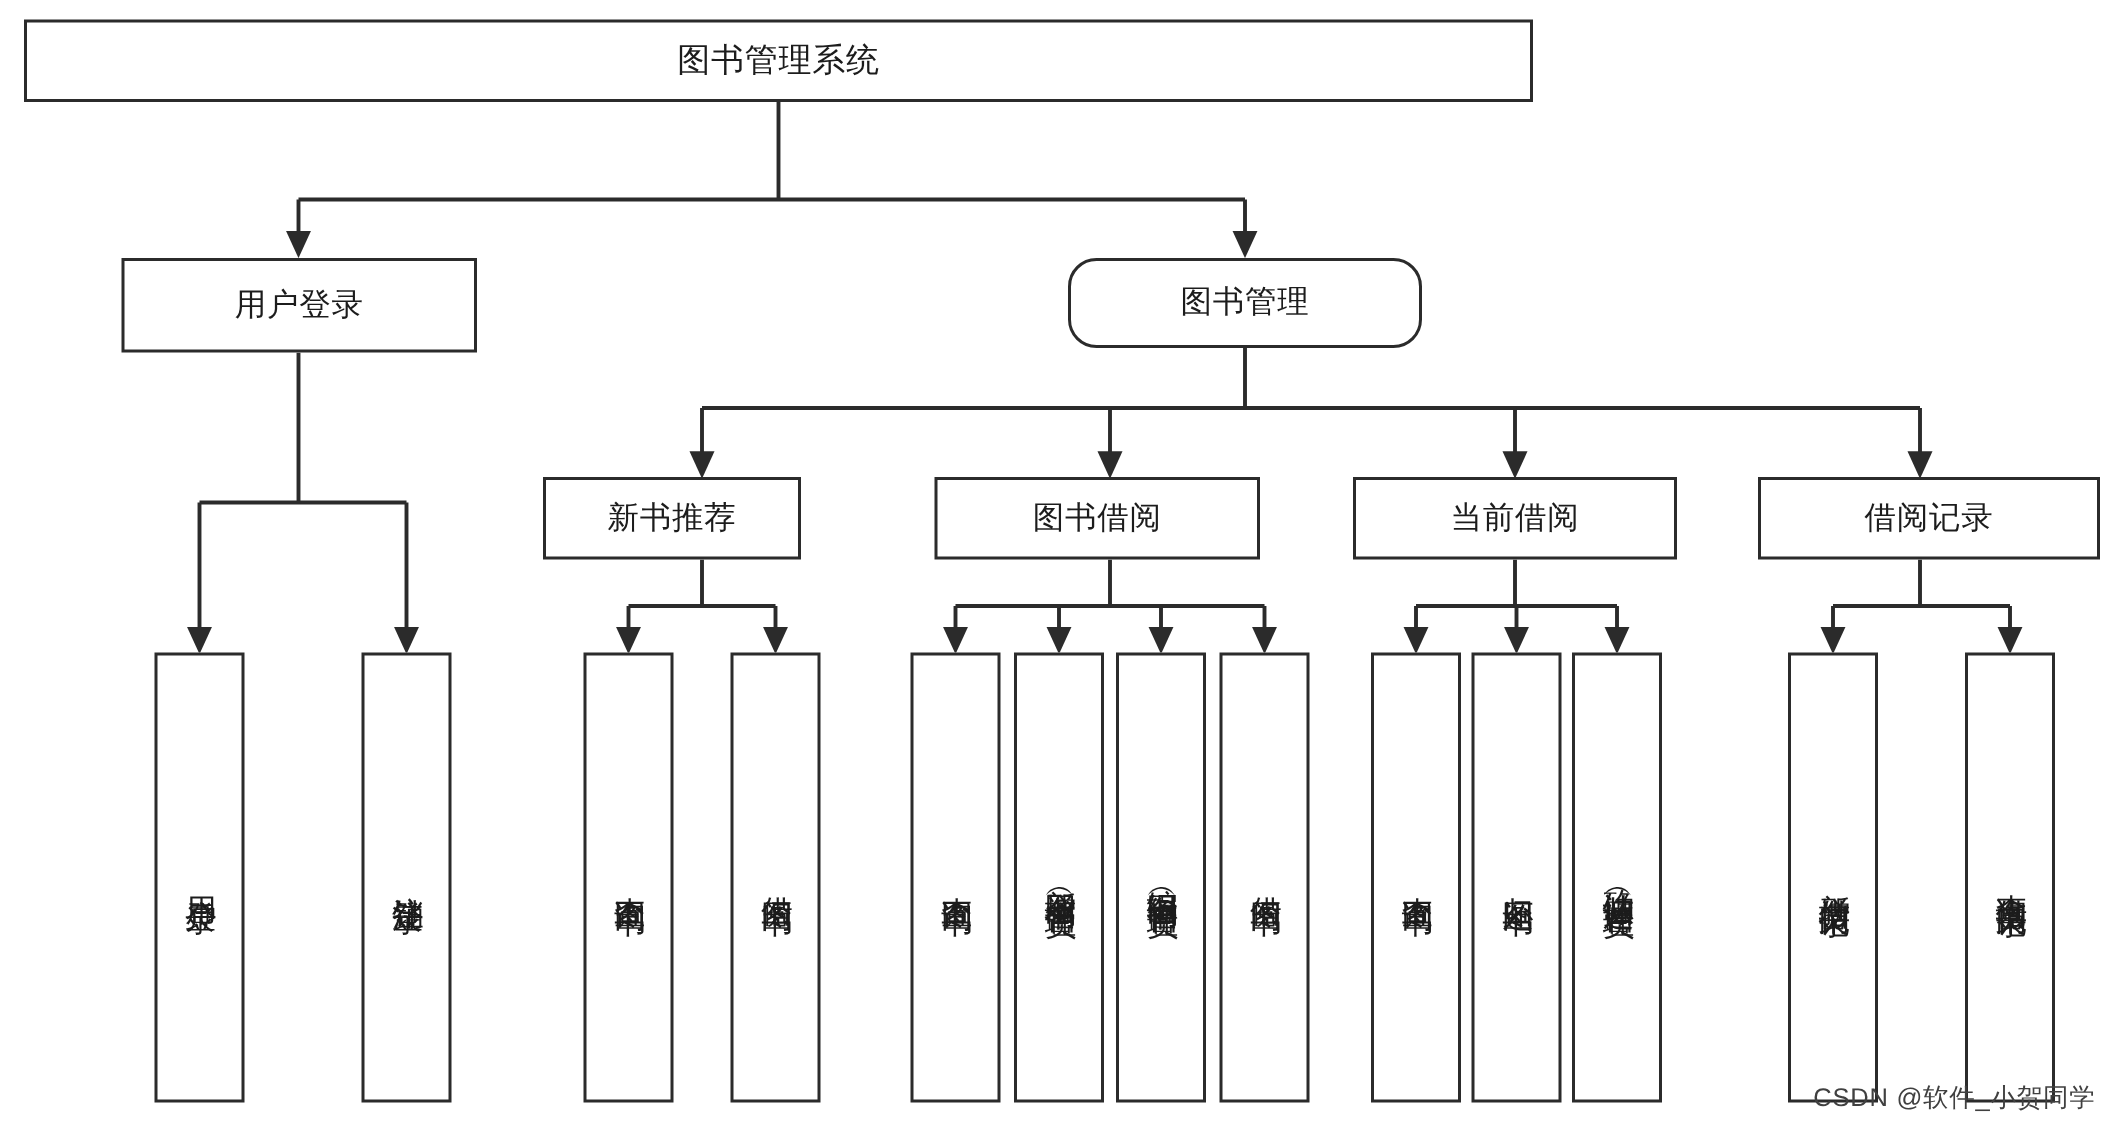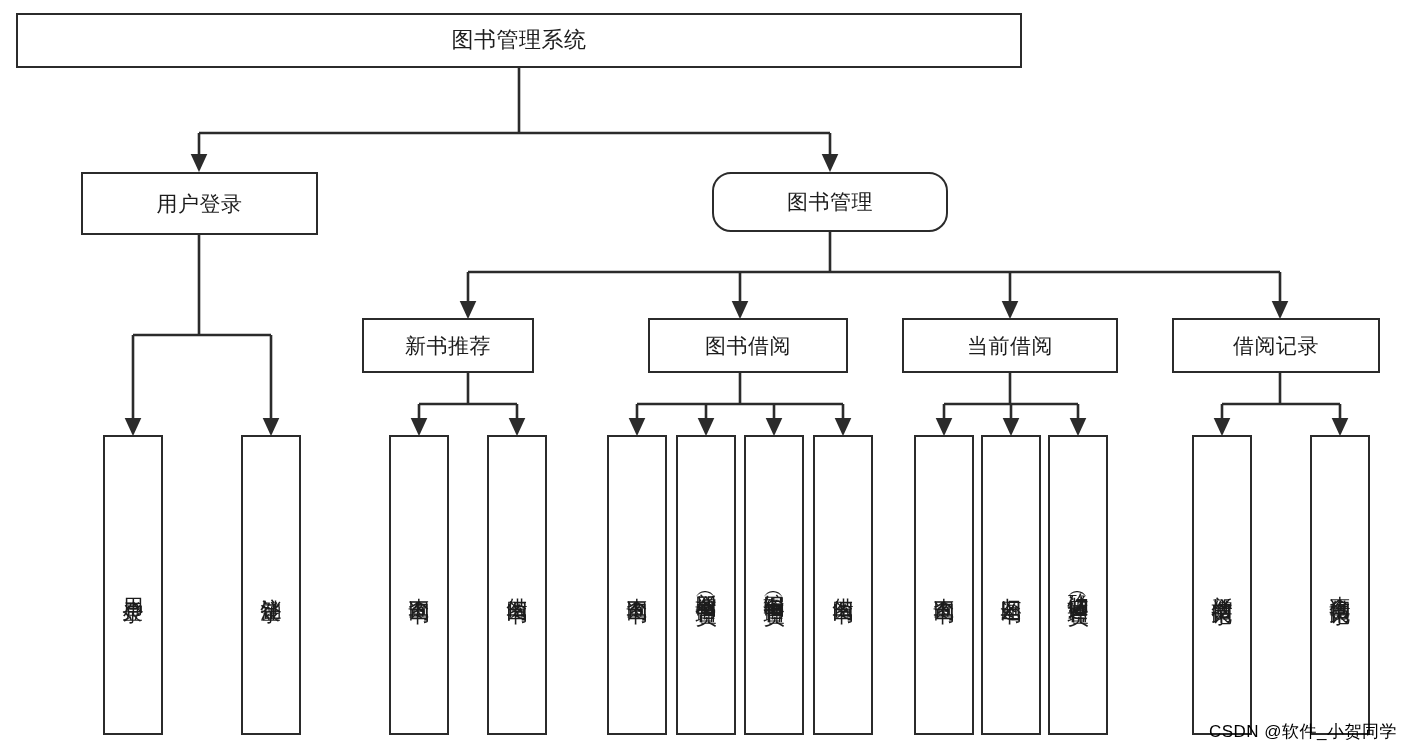--- a/index.html
+++ b/index.html
@@ -49,21 +49,21 @@
     letter-spacing: 2px;
     line-height: 1.15;
     max-height: 270px;
   }
   .node.root .label { font-size: 22px; }
   .watermark {
     position: absolute;
     right: 8px;
     bottom: 4px;
     font-size: 17px;
-    color: #000000;
+    color: #404040;
     letter-spacing: 0.5px;
     z-index: 5;
     white-space: nowrap;
   }
 </style>
 </head>
 <body>
 
 <div id="canvas">
 
@@ -124,27 +124,27 @@
   <div class="node" style="left:81px; top:172px; width:237px; height:63px;">
     <span class="label">用户登录</span>
   </div>
   <div class="node" style="left:712px; top:172px; width:236px; height:60px;border-radius:19px;">
     <span class="label">图书管理</span>
   </div>
 
   <div class="node" style="left:362px; top:318px; width:172px; height:55px;">
     <span class="label">新书推荐</span>
   </div>
-  <div class="node" style="left:648px; top:318px; width:200px; height:55px;">
+  <div class="node" style="left:623px; top:318px; width:217px; height:55px;">
     <span class="label">图书借阅</span>
   </div>
   <div class="node" style="left:902px; top:318px; width:216px; height:55px;">
     <span class="label">当前借阅</span>
   </div>
-  <div class="node" style="left:1172px; top:318px; width:208px; height:55px;">
+  <div class="node" style="left:1172px; top:318px; width:228px; height:55px;">
     <span class="label">借阅记录</span>
   </div>
 
   <div class="node vert" style="left:103px; top:435px; width:60px; height:300px;">
     <span class="label">用户登录</span>
   </div>
   <div class="node vert" style="left:241px; top:435px; width:60px; height:300px;">
     <span class="label">注销登录</span>
   </div>
 

